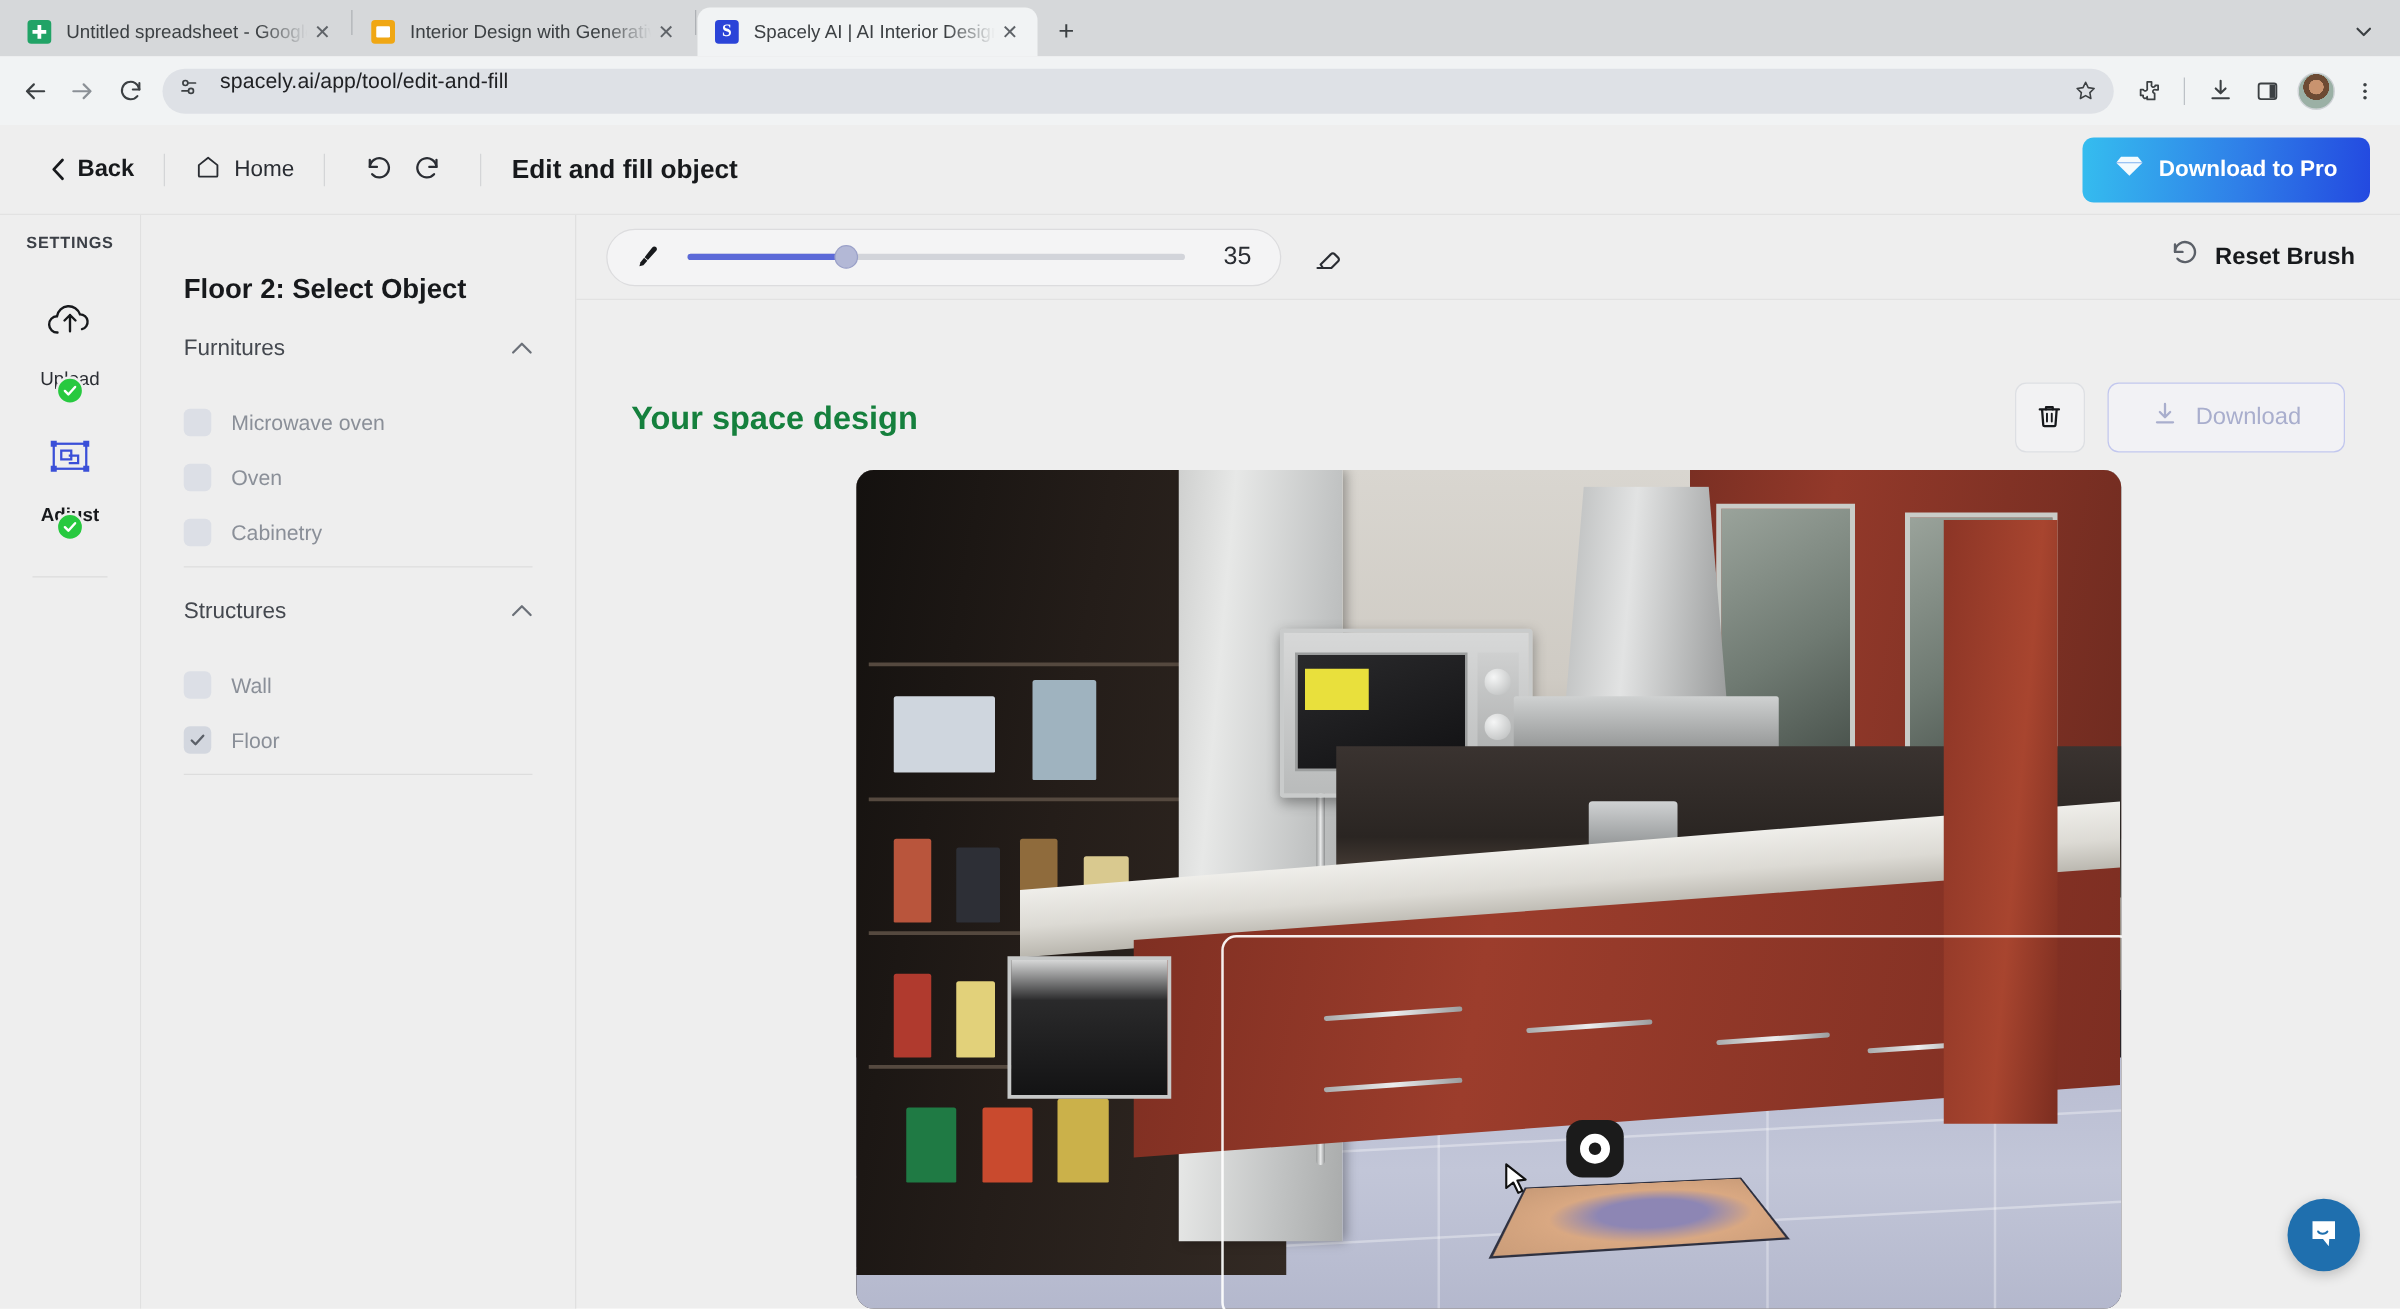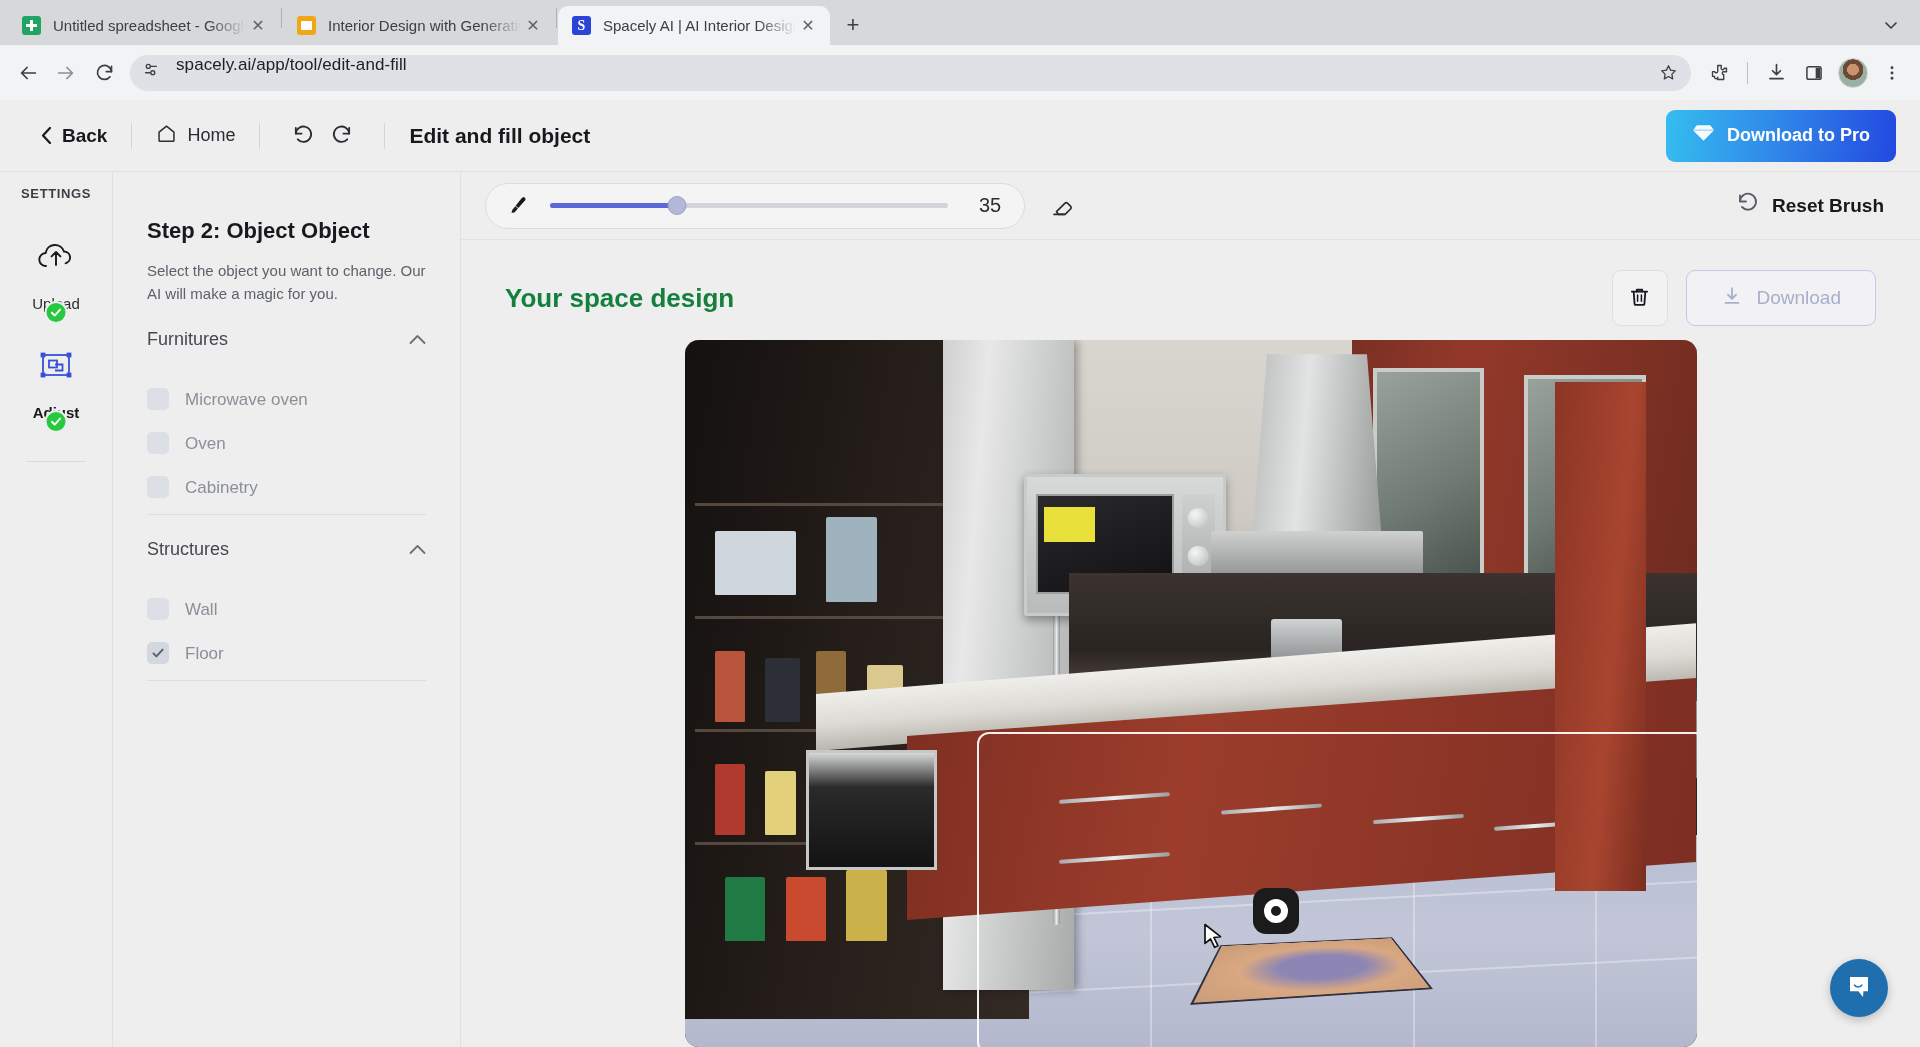--- a/index.html
+++ b/index.html
@@ -228,21 +228,21 @@
   }
   .cbox {
     width: 22px; height: 22px; flex: 0 0 22px;
     border-radius: 5px; background: #dcdfe6;
     display: flex; align-items: center; justify-content: center;
   }
   .cbox.checked { background: #d3d7df; }
   .group-rule { height: 1px; background: #dddddd; margin-top: 16px; }
 
   
-  .canvas-col { flex: 1 1 auto; display: flex; flex-direction: column; min-width: 0; }
+  .canvas-col { flex: 1 1 auto; display: flex; flex-direction: column; min-width: 0; gap: 36px; }
   .brushbar {
     height: 68px; flex: 0 0 68px;
     display: flex; align-items: center;
     padding: 0 24px 0 24px;
     border-bottom: 1px solid #e2e2e2;
   }
   .brush-pill {
     width: 540px; height: 46px;
     border: 1px solid #dcdcde; border-radius: 23px;
     background: #f4f4f5;
@@ -645,22 +645,21 @@
                 <path d="M2.6 7.3l3 3 5.8-6.4" stroke="#ffffff" stroke-width="2.1" fill="none" stroke-linecap="round" stroke-linejoin="round"></path>
               </svg>
           </div>
           <div class="rail-name is-active">Adjust</div>
         </div>
 
         <div class="rail-rule"></div>
       </div>
 
       <div class="panel">
-        <div class="panel-title">Step 2: Object Object</div>
-        <div class="panel-desc">Select the object you want to change. Our AI will make a magic for you.</div>
+        <div class="panel-title">Floor 2: Select Object</div>
 
         <div class="group">
           <div class="group-head">
             <span>Furnitures</span>
             <span>
               <svg width="17" height="11" viewBox="0 0 17 11">
                   <path d="M1.5 9L8.5 2l7 7" stroke="#6b7078" stroke-width="1.8" fill="none" stroke-linecap="round" stroke-linejoin="round"></path>
                 </svg>
             </span>
           </div>

